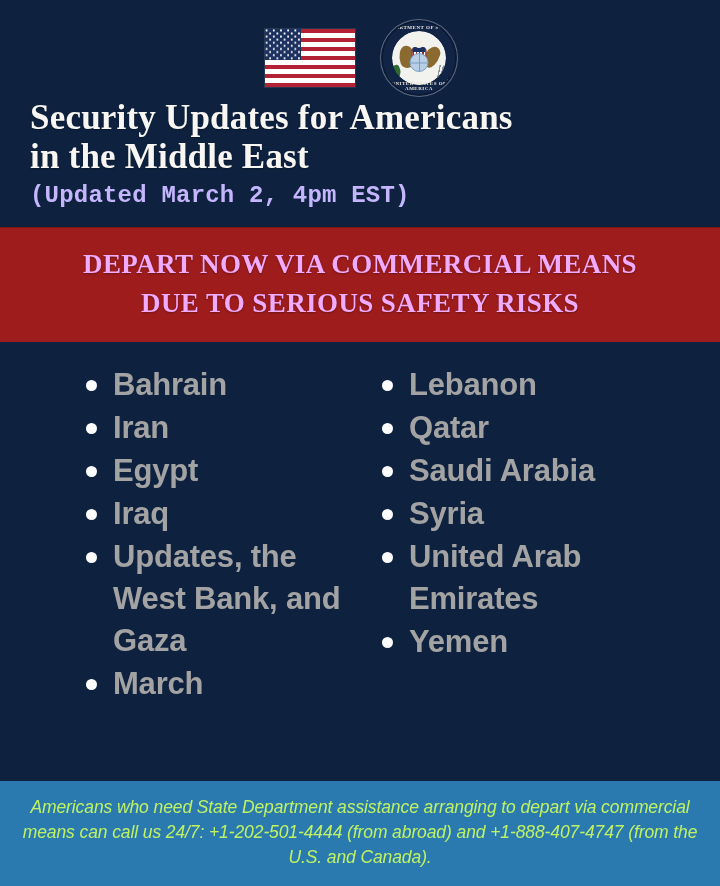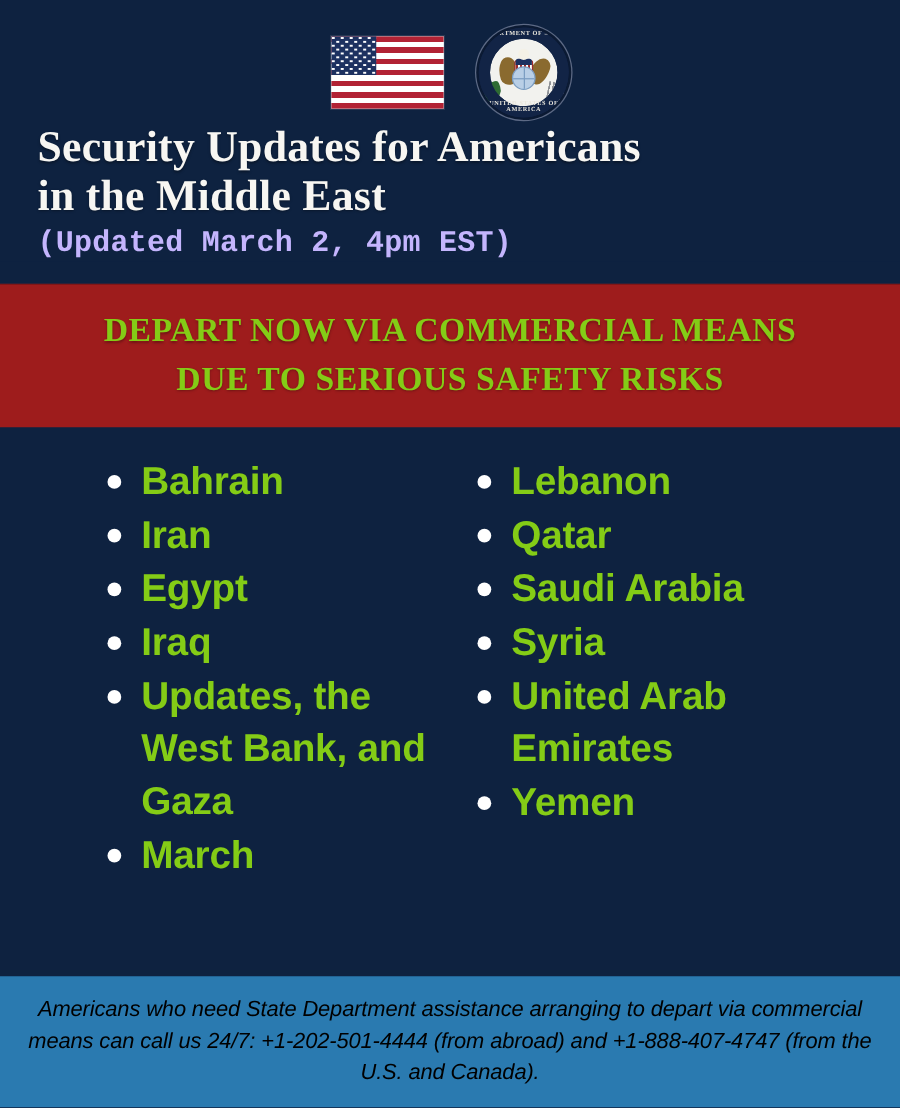--- a/index.html
+++ b/index.html
@@ -247,21 +247,21 @@
     padding: 18px 28px 20px 28px;
     text-align: center;
     flex: 0 0 auto;
     box-shadow: inset 0 1px 0 rgba(0,0,0,0.18);
   }
   .alert-line {
     font-family: "Liberation Serif", serif;
     font-weight: bold;
     font-size: 27px;
     line-height: 1.42;
-    color: #84cc16;
+    color: #f0abfc;
     letter-spacing: 0.4px;
     margin: 0;
     text-shadow: 0 1px 2px rgba(0,0,0,0.3);
   }
 
   
   .lists {
     flex: 1 1 auto;
     display: flex;
     justify-content: flex-start;
@@ -272,21 +272,21 @@
     padding: 0;
     margin: 0;
     list-style: none;
   }
   .col-left { width: 290px; margin-left: 86px; }
   .col-right { width: 300px; margin-left: 6px; }
 
   .country-item {
     display: flex;
     align-items: flex-start;
-    color: #84cc16;
+    color: #a3a3a3;
     font-family: "Liberation Sans", sans-serif;
     font-weight: bold;
     font-size: 31px;
     line-height: 1.355;
     margin: 0 0 1px 0;
     letter-spacing: -0.2px;
   }
   .bullet {
     flex: 0 0 auto;
     width: 11px;
@@ -302,21 +302,21 @@
     background: #2a7ab0;
     flex: 0 0 auto;
     padding: 14px 22px 16px 22px;
     text-align: center;
   }
   .footer-text {
     font-family: "Liberation Sans", sans-serif;
     font-style: italic;
     font-size: 17.5px;
     line-height: 1.42;
-    color: #000000;
+    color: #bef264;
     margin: 0;
     letter-spacing: -0.1px;
   }
 </style>
 </head>
 <body>
 
 <div class="infographic">
 
   <div class="header">

